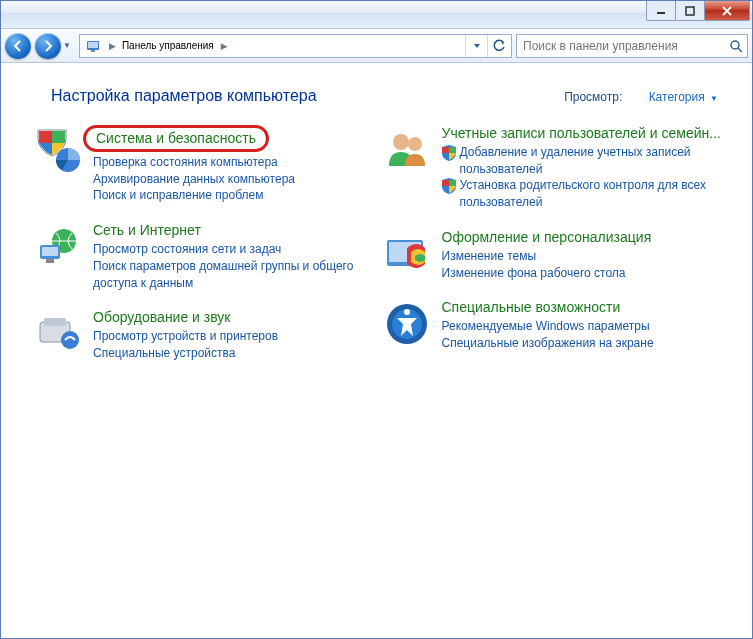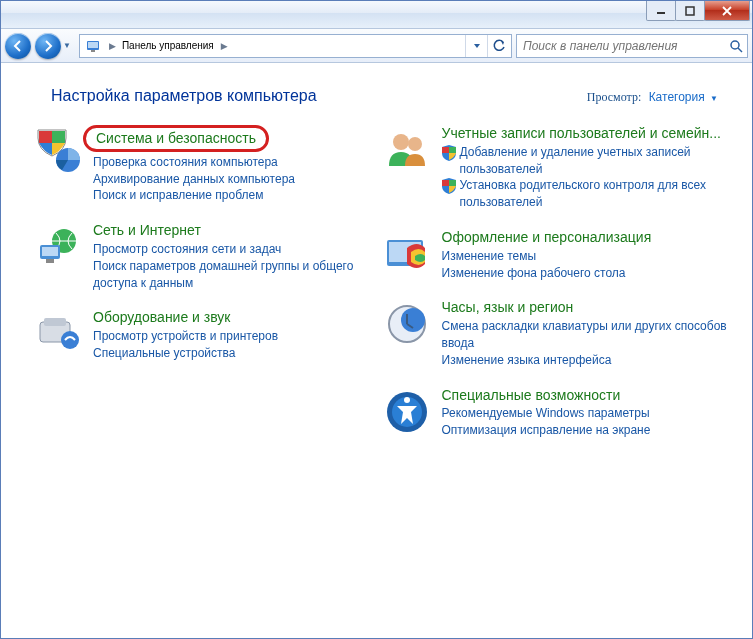--- a/index.html
+++ b/index.html
@@ -84,39 +84,39 @@
     width: 232px;
     height: 24px;
     border: 1px solid #97b0d1;
     background: #fff;
     display: flex;
     align-items: center;
     padding: 0 4px;
   }
   .search-input {
     flex:1; border:none; outline:none;
-    font-style: italic; color:#7a7a7a; font-size:12px;
+    color:#7a7a7a; font-size:12px;
     font-family: inherit;
   }
   .search-icon { color:#2a5fa0; font-size:14px; }
   
   .content {
     padding: 18px 22px 10px 22px;
     display: flex;
     flex-direction: column;
     height: calc(639px - 28px - 34px - 2px);
     overflow: hidden;
   }
   .header-row {
     display:flex; justify-content:space-between; align-items:baseline;
     margin: 6px 12px 18px 28px;
   }
   .page-title { color:#003399; font-size:16px; }
-  .view-label { color:#1a4f8b; font-size:12px;font-family:Liberation Serif, serif; }
-  .view-value { color:#1a6cc9; font-size:12px; margin-left:4px; }
+  .view-label { color:#1a4f8b; font-size:12px; }
+  .view-value { color:#1a6cc9; font-size:12px; margin-left:23px; }
   .view-value .dd { font-size:8px; margin-left:2px; }
   .cols {
     display:flex; 
     padding-left: 10px;
   }
   .col { flex:1; display:flex; flex-direction:column; gap:14px; }
   .cat {
     display:flex; gap:10px; align-items:flex-start;
     padding: 2px 0;
   }
@@ -363,54 +363,36 @@
           <a class="cat-title">Оформление и персонализация</a>
           <div class="sub">
               <span>Изменение темы</span>
             </div>
           <div class="sub">
               <span>Изменение фона рабочего стола</span>
             </div>
         </div>
       </div>
 
-      <div class="cat">
-        <div class="cat-icon">
-          <svg width="48" height="48" viewBox="0 0 48 48">
-            <circle cx="24" cy="24" r="18" fill="#e8eef7" stroke="#8a96a8" stroke-width="2"></circle>
-            <circle cx="30" cy="20" r="12" fill="#3a7fd5"></circle>
-            <path d="M24 24 L24 14 M24 24 L30 28" stroke="#3a5a80" stroke-width="2"></path>
-          </svg>
-        </div>
-        <div class="cat-body">
-          <a class="cat-title">Часы, язык и регион</a>
-          <div class="sub">
-              <span>Смена раскладки клавиатуры или других способов ввода</span>
-            </div>
-          <div class="sub">
-              <span>Изменение языка интерфейса</span>
-            </div>
-        </div>
-      </div>
 
       <div class="cat">
         <div class="cat-icon">
           <svg width="48" height="48" viewBox="0 0 48 48">
             <circle cx="24" cy="24" r="20" fill="#1e5fa8"></circle>
             <circle cx="24" cy="24" r="15" fill="#2a7fd5"></circle>
             <circle cx="24" cy="12" r="3" fill="#fff"></circle>
             <path d="M14 18 L34 18 L28 24 L30 36 L24 30 L18 36 L20 24 Z" fill="#fff"></path>
           </svg>
         </div>
         <div class="cat-body">
           <a class="cat-title">Специальные возможности</a>
           <div class="sub">
               <span>Рекомендуемые Windows параметры</span>
             </div>
           <div class="sub">
-              <span>Оптимизация исправление на экране</span>
+              <span>Специальные изображения на экране</span>
             </div>
         </div>
       </div>
 
     </div>
   </div>
 </div>
 
 </body></html>

